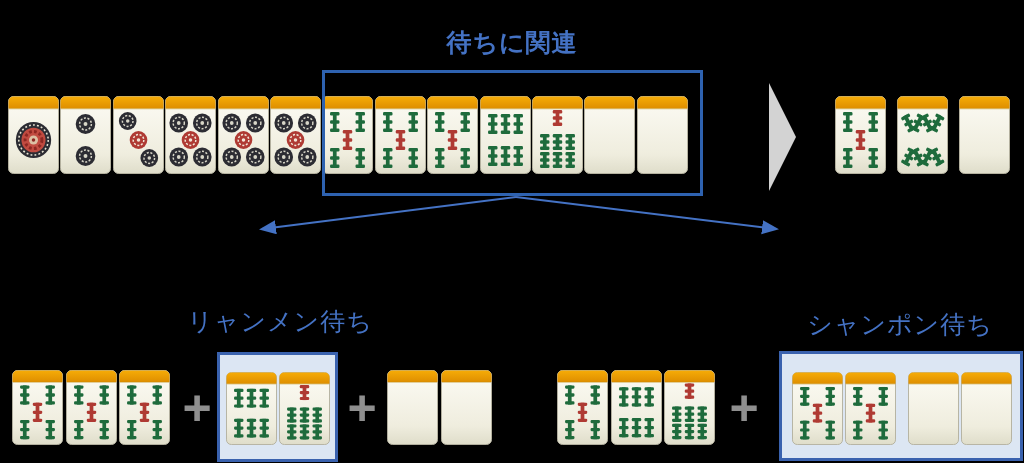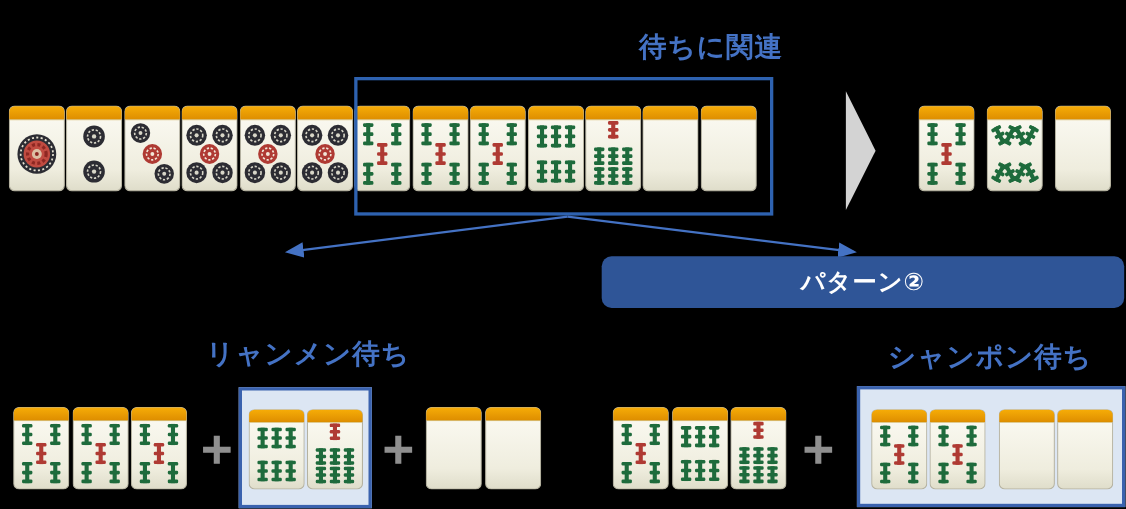--- a/index.html
+++ b/index.html
@@ -2,33 +2,33 @@
 <html style="--accent-blue: #4472C4; --bar-blue: #2F5597; --box-border-blue: #2E62B0; --highlight-border: #3A62AE; --highlight-fill: #DCE6F3; --tile-orange-top: #F6AC07; --tile-orange-bottom: #DE8E00; --bamboo-green: #1E6B3C; --tile-red: #AF3A33; --pin-black: #2C2C33; --plus-gray: #8F8F8F; --arrow-gray: #D3D3D3;"><head>
 <meta charset="utf-8">
 <style>
   html,body{margin:0;padding:0;background:#000;}
   .canvas{
     position:relative;width:1024px;height:463px;background:#000;overflow:hidden;
     font-family:"Liberation Sans","DejaVu Sans",sans-serif;
   }
   
   .title{
-    position:absolute;left:312px;top:26px;width:400px;text-align:right;
+    position:absolute;left:312px;top:26px;width:400px;text-align:center;
     font-size:25px;font-weight:bold;color:var(--accent-blue);letter-spacing:1px;
   }
   .bar{
     position:absolute;top:233px;height:47px;background:var(--bar-blue);
     border-radius:9px;display:flex;align-items:center;justify-content:center;
   }
   .bar1{left:12px;width:478px;}
   .bar2{left:547px;width:475px;}
   .bar .bar-label{color:#fff;font-weight:bold;font-size:22px;letter-spacing:1px;}
   .wait-label{
     position:absolute;width:300px;text-align:center;
-    font-size:25px;font-weight:bold;color:var(--accent-blue);letter-spacing:1px;
+    font-size:25px;font-weight:normal;color:var(--accent-blue);letter-spacing:1px;
   }
   .wl1{left:130px;top:305px;}
   .wl2{left:750px;top:308px;}
   .plus{
     position:absolute;top:383px;width:40px;text-align:center;
     color:var(--plus-gray);font-weight:bold;font-size:50px;line-height:1;
   }
   .p1a{left:177px;} .p1b{left:342px;} .p2a{left:724px;}
   
   .wait-box{
@@ -685,23 +685,20 @@
   <svg class="connectors" viewBox="0 0 1024 463">
     <defs>
       <marker id="arh" markerWidth="9" markerHeight="8" refX="7" refY="3.5" orient="auto">
         <path d="M0,0 L8.5,3.5 L0,7 z" fill="#4472C4"></path>
       </marker>
     </defs>
     <line x1="516" y1="197" x2="262" y2="229" stroke="#4472C4" stroke-width="2" marker-end="url(#arh)"></line>
     <line x1="516" y1="197" x2="776" y2="229" stroke="#4472C4" stroke-width="2" marker-end="url(#arh)"></line>
   </svg>
 
-  <div class="bar bar2">
-    <span class="bar-label">パターン②</span>
-  </div>
 
   <div class="wait-label wl1">リャンメン待ち</div>
   <div class="wait-label wl2">シャンポン待ち</div>
 
   <div class="tile-group g1a">
       <div class="tile">
         <svg viewBox="0 0 52 78" preserveAspectRatio="none" aria-hidden="true">
   <defs>
     <linearGradient id="tg" x1="0" y1="0" x2="0" y2="1">
       <stop offset="0" stop-color="#FCFBF4"></stop>

